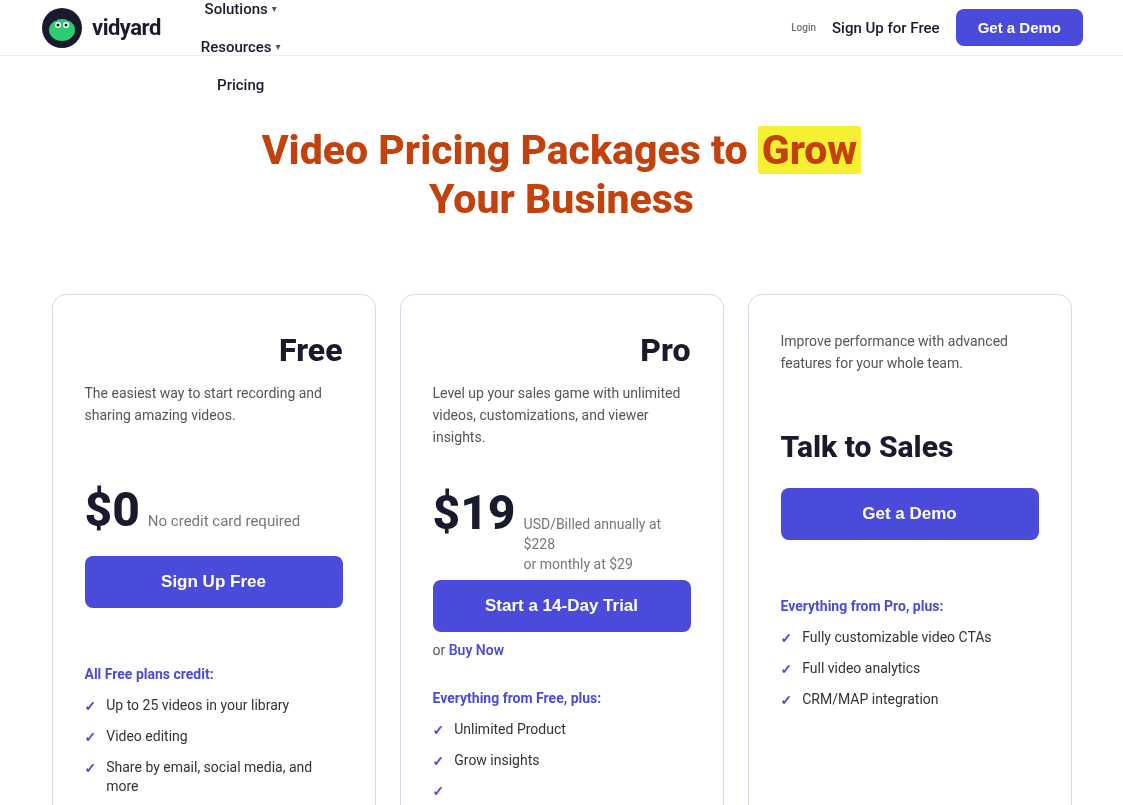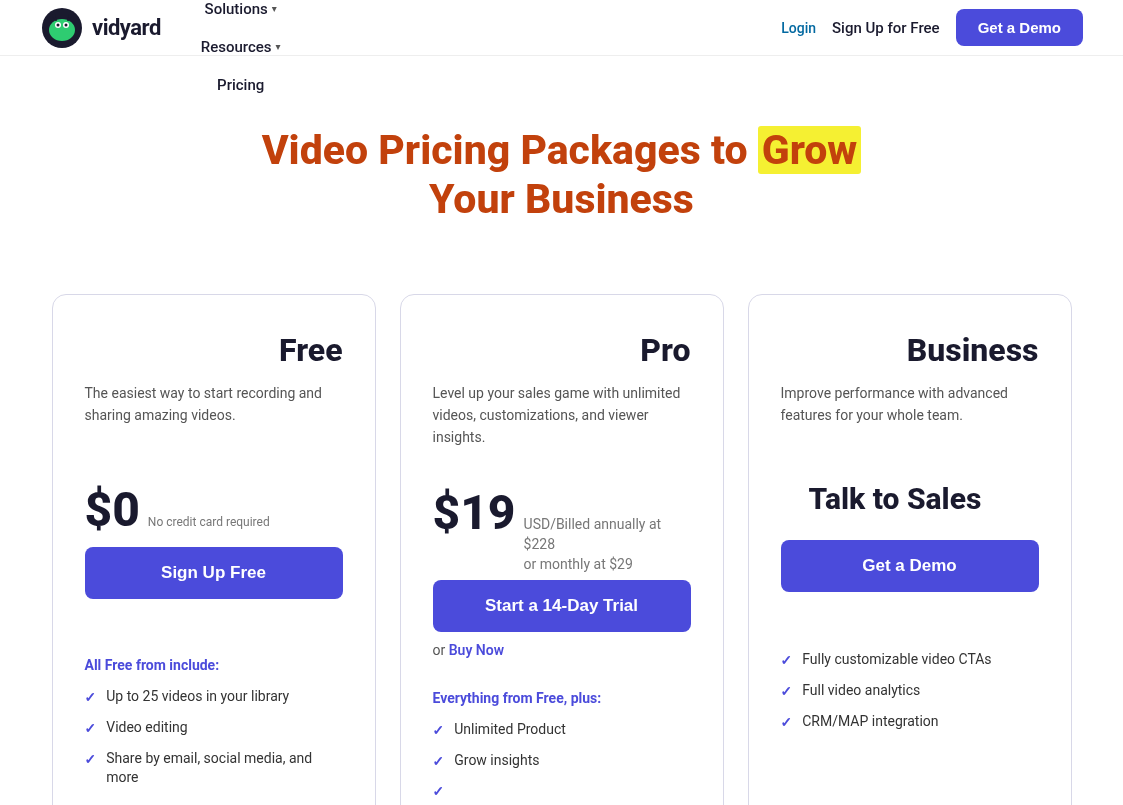--- a/index.html
+++ b/index.html
@@ -16,21 +16,21 @@
     .logo-svg { width: 44px; height: 44px; }
     .logo-text { font-size: 22px; font-weight: 700; color: #1a1a2e; letter-spacing: -0.5px; }
     .nav-menu { display: flex; align-items: center; gap: 4px; flex-direction: column; }
     .nav-item {
       display: flex; align-items: center; gap: 4px;
       padding: 8px 14px; font-size: 15px; font-weight: 500; color: #1a1a2e;
       cursor: pointer; border-radius: 6px; transition: background 0.15s;
     }
     .chevron { font-size: 10px; color: #555; }
     .nav-right { display: flex; align-items: center; gap: 16px; }
-    .nav-login { font-size: 14px; font-weight: 500; color: #0369a1; cursor: pointer; text-align: center; }
+    .nav-login { font-size: 10px; font-weight: 500; color: #737373; cursor: pointer; text-align: center; }
     .nav-signup { font-size: 15px; font-weight: 500; color: #1a1a2e; cursor: pointer; }
     .nav-demo {
       background: #4b4bdb; color: #fff; border: none; border-radius: 8px;
       padding: 10px 22px; font-size: 15px; font-weight: 600; cursor: pointer;
       transition: background 0.15s;
     }
 
     
     .hero { text-align: center; padding: 70px 40px 50px; }
     .hero h1 { font-size: 41px; font-weight: 800; color: #c2410c; line-height: 1.2; }
@@ -43,35 +43,35 @@
     }
     .card {
       flex: 1; border: 1.5px solid #d8d8e8; border-radius: 14px;
       padding: 36px 32px; background: #fff; min-width: 0;
     }
     .card-title { font-size: 32px; font-weight: 800; color: #1a1a2e; margin-bottom: 14px; text-align: right; }
     .card-desc { font-size: 14px; color: #555; line-height: 1.55; margin-bottom: 36px; min-height: 62px; }
     .price-row { display: flex; align-items: baseline; gap: 8px; margin-bottom: 6px; }
     .price-amount { font-size: 48px; font-weight: 800; color: #1a1a2e; }
     .price-detail { font-size: 14px; color: #777; line-height: 1.4; }
-    .price-note { font-size: 12px; color: #777; margin-bottom: 12px; }
+    .price-note { font-size: 15px; color: #777; margin-bottom: 20px; }
     .card-btn {
       width: 100%; padding: 16px; border-radius: 8px; border: none;
       background: #4b4bdb; color: #fff; font-size: 17px; font-weight: 600;
       cursor: pointer; margin-bottom: 10px; transition: background 0.15s;
     }
     .buy-now-row { font-size: 14px; color: #555; margin-bottom: 28px; min-height: 20px; }
     .buy-now-link { color: #4b4bdb; font-weight: 600; cursor: pointer; }
     .features-label { font-size: 14px; font-weight: 700; color: #4b4bdb; margin-bottom: 14px; }
     .feature-list { list-style: none; display: flex; flex-direction: column; gap: 10px; }
     .feature-item { display: flex; align-items: flex-start; gap: 10px; font-size: 14px; color: #333; line-height: 1.4; }
     .check-icon { color: #4b4bdb; font-size: 14px; margin-top: 1px; flex-shrink: 0; font-weight: 700; }
 
     
-    .talk-price { font-size: 30px; font-weight: 800; color: #1a1a2e; margin-bottom: 24px; margin-left: 28px; }
+    .talk-price { font-size: 30px; font-weight: 800; color: #1a1a2e; margin-bottom: 24px; }
   </style>
 </head>
 <body>
 
 <nav>
   <div class="nav-left">
     <div class="logo-container">
       <svg class="logo-svg" viewBox="0 0 44 44" xmlns="http://www.w3.org/2000/svg">
         <circle cx="22" cy="22" r="20" fill="#1a1a2e"></circle>
         <ellipse cx="22" cy="24" rx="13" ry="11" fill="#2ecc71"></ellipse>
@@ -122,21 +122,21 @@
 
   <div class="card">
     <div class="card-title">Free</div>
     <div class="card-desc">The easiest way to start recording and sharing amazing videos.</div>
     <div class="price-row">
       <span class="price-amount">$0</span>
       <span class="price-note">No credit card required</span>
     </div>
     <button class="card-btn">Sign Up Free</button>
     <div class="buy-now-row">&nbsp;</div>
-    <div class="features-label">All Free from include:</div>
+    <div class="features-label">All Free plans credit:</div>
     <ul class="feature-list">
       <li class="feature-item">
         <span class="check-icon">✓</span>
         <span>Up to 25 videos in your library</span>
       </li>
       <li class="feature-item">
         <span class="check-icon">✓</span>
         <span>Video editing</span>
       </li>
       <li class="feature-item">
@@ -170,25 +170,25 @@
         <span class="check-icon">✓</span>
         <span>Grow insights</span>
       </li>
       <li class="feature-item">
         <span class="check-icon">✓</span>
       </li>
     </ul>
   </div>
 
   <div class="card">
-    <div class="card-title">Business</div>
     <div class="card-desc">Improve performance with advanced features for your whole team.</div>
     <div class="talk-price">Talk to Sales</div>
     <button class="card-btn">Get a Demo</button>
     <div class="buy-now-row">&nbsp;</div>
+    <div class="features-label">Everything from Pro, plus:</div>
     <ul class="feature-list">
       <li class="feature-item">
         <span class="check-icon">✓</span>
         <span>Fully customizable video CTAs</span>
       </li>
       <li class="feature-item">
         <span class="check-icon">✓</span>
         <span>Full video analytics</span>
       </li>
       <li class="feature-item">

